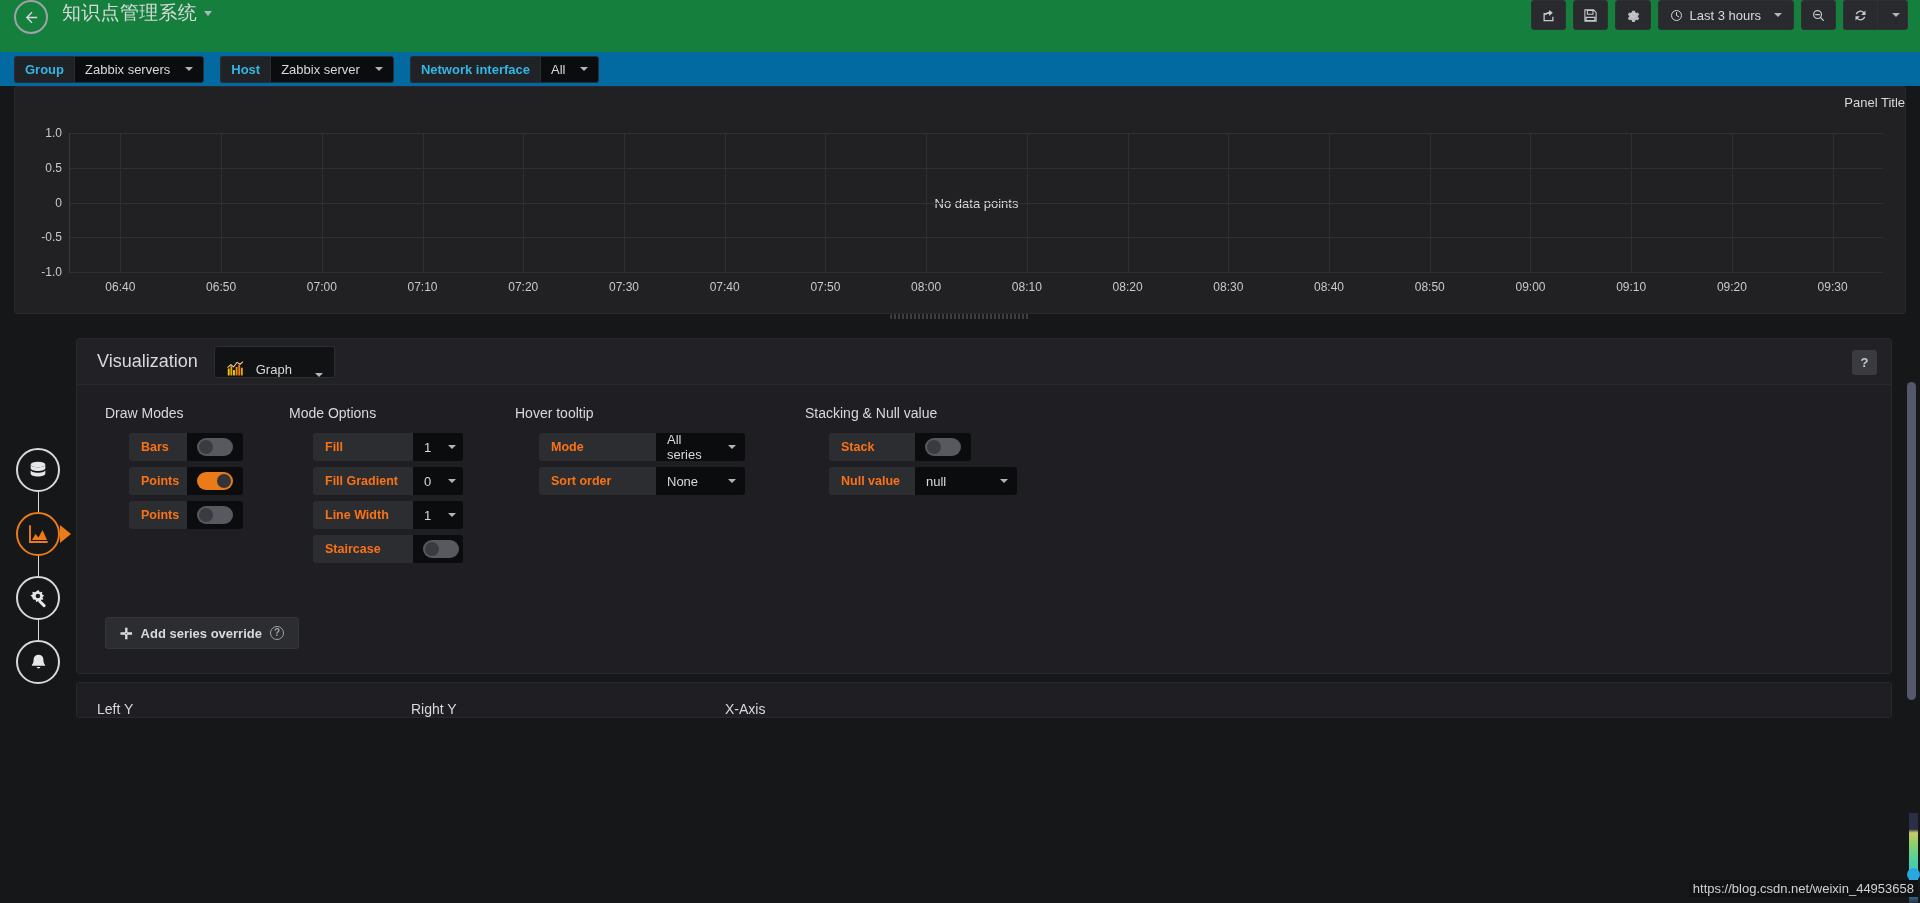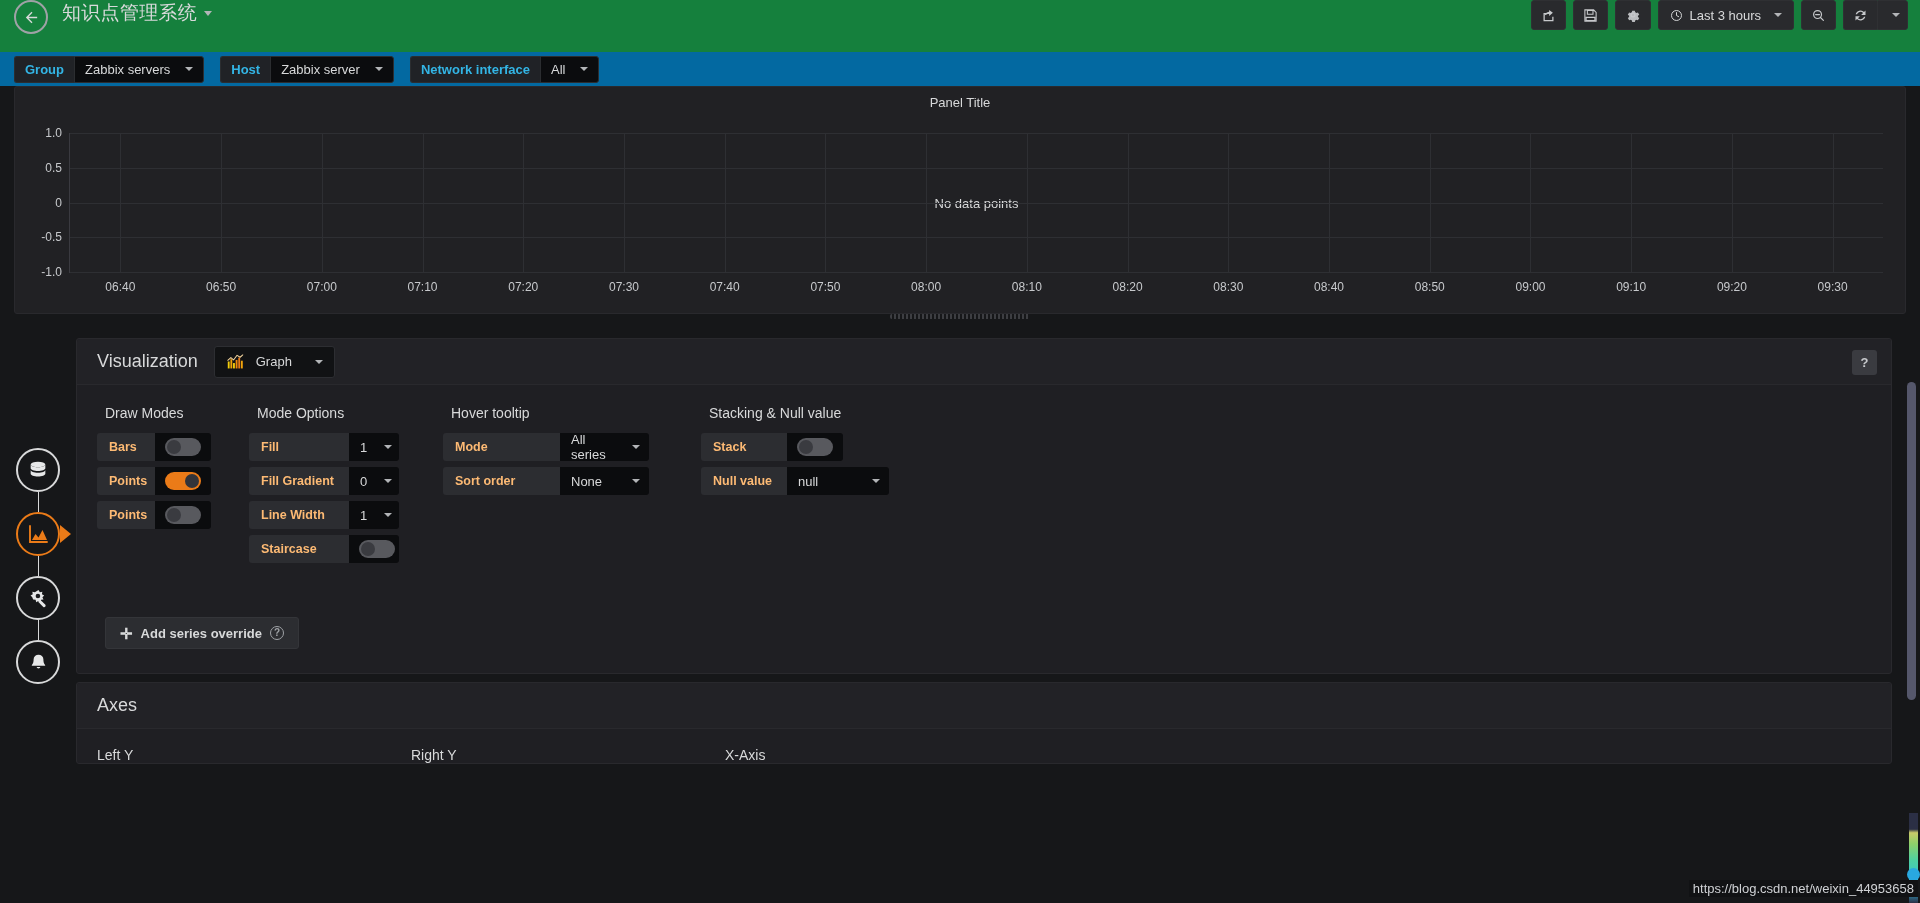--- a/index.html
+++ b/index.html
@@ -78,21 +78,21 @@
     font-size: 13px; color: #d8d9da; cursor: pointer; gap: 8px;
   }
 
   
   .panel {
     margin: 0 14px; background: #212124;
     border: 1px solid #29292d; border-radius: 3px;
     height: 228px; position: relative;
   }
   .panel-title {
-    text-align: center; font-size: 13px; color: #d8d9da;
+    text-align: right; font-size: 13px; color: #d8d9da;
     padding-top: 8px; font-weight: 500;
   }
   .plot { position: absolute; left: 0; right: 0; top: 30px; bottom: 0; }
   .plot-area {
     position: absolute; left: 54px; right: 22px; top: 16px; bottom: 40px;
     border-left: 1px solid #3a3a40; border-bottom: 1px solid #3a3a40;
   }
   .hgrid, .vgrid { position: absolute; background: #2e2f33; }
   .hgrid { left: 0; right: 0; height: 1px; }
   .vgrid { top: 0; bottom: 0; width: 1px; }
@@ -128,21 +128,21 @@
     border-radius: 3px; margin-bottom: 8px;
   }
   .ed-head {
     height: 46px; display: flex; align-items: center;
     padding: 0 20px; gap: 16px; position: relative;
     background: #222226; border-bottom: 1px solid #29292d;
     border-radius: 3px 3px 0 0;
   }
   .ed-title { font-size: 18px; color: #d8d9da; font-weight: 400; }
   .viz-picker {
-    height: 32px; display: flex; align-items: center; gap: 11px;
+    height: 32px; display: flex; align-items: flex-end; gap: 11px;
     padding: 0 11px; background: #111214;
     border: 1px solid #2d2e32; border-radius: 3px;
     font-size: 13px; cursor: pointer;
   }
   .help-btn {
     position: absolute; right: 14px; top: 11px;
     width: 25px; height: 25px; border-radius: 3px;
     background: #3a3b40; color: #c7c9cc;
     display: flex; align-items: center; justify-content: center;
     font-size: 13px; font-weight: bold; cursor: pointer;
@@ -152,22 +152,23 @@
   .col-head {
     font-size: 14px; color: #d8d9da; margin-bottom: 12px;
     padding-left: 8px; font-weight: 400;
   }
   .row {
     display: flex; align-items: stretch; height: 28px; margin-bottom: 6px;
   }
   .row .lbl {
     background: #2c2d31; border-radius: 3px 0 0 3px;
     display: flex; align-items: center; padding: 0 12px;
-    font-size: 12.5px; color: #fdba74; font-weight: bold;
+    font-size: 12.5px; color: #f97316; font-weight: bold;
     white-space: nowrap;
+    margin-left: 32px;
   }
   .row .val {
     background: #0b0c0e; border-radius: 0 3px 3px 0;
     display: flex; align-items: center; justify-content: space-between;
     padding: 0 9px 0 11px; font-size: 13px; color: #d8d9da;
     cursor: pointer; gap: 10px;
   }
   .row .toggle-cell {
     background: #0b0c0e; border-radius: 0 3px 3px 0;
     display: flex; align-items: center; padding: 0 10px;
@@ -534,23 +535,20 @@
     <div style="padding:0 20px 24px 20px">
       <div class="btn-override">
         <span style="font-size:15px;line-height:1">✛</span>
         <span>Add series override</span>
         <span class="q-icon">?</span>
       </div>
     </div>
   </div>
 
   <div class="ed-section">
-    <div class="ed-head">
-      <span class="ed-title">Axes</span>
-    </div>
     <div class="axes-cols">
       <div class="axes-col">Left Y</div>
       <div class="axes-col">Right Y</div>
       <div class="axes-col">X-Axis</div>
     </div>
   </div>
 </div>
 
 <div class="vscroll-track">
   <div class="vscroll-thumb"></div>

